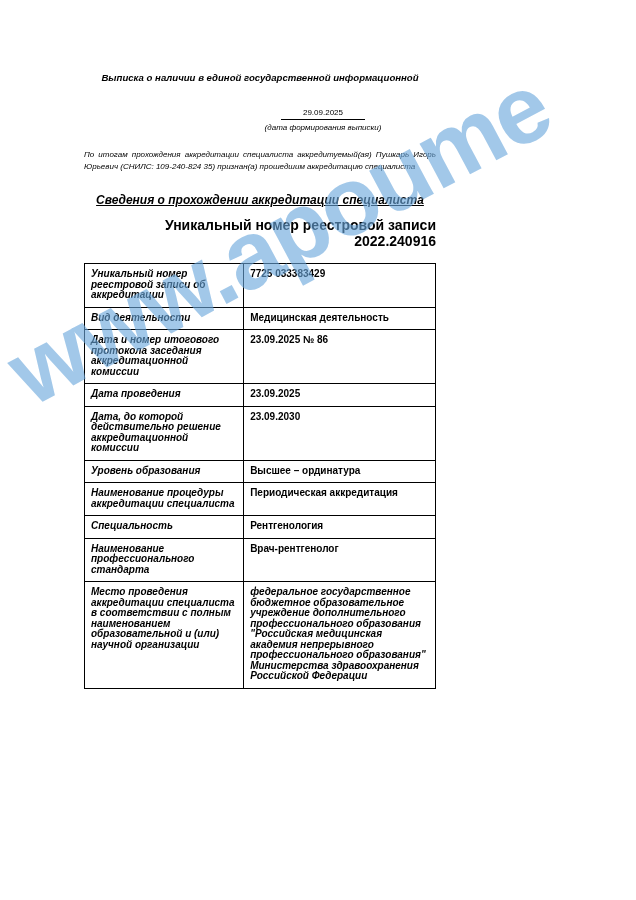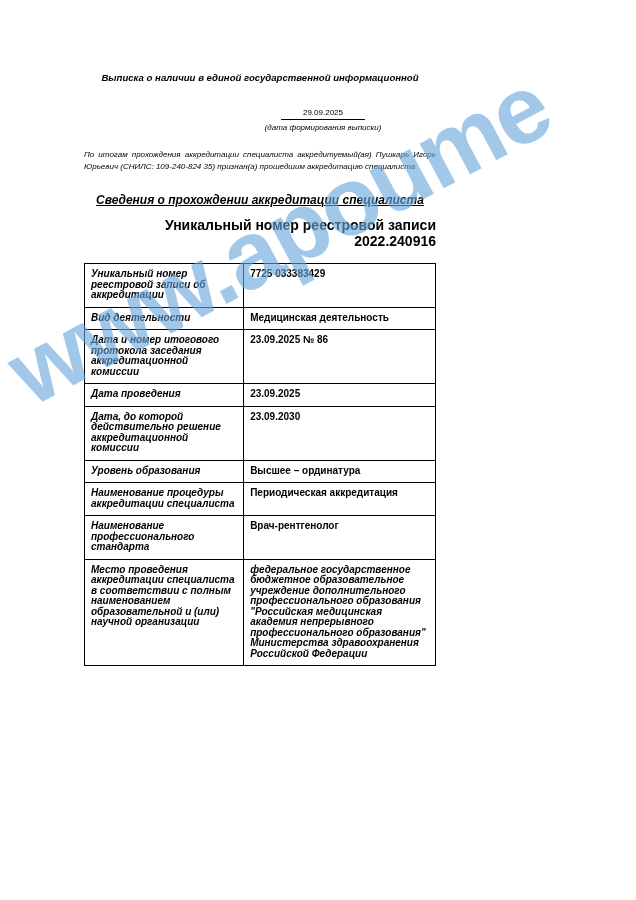--- a/index.html
+++ b/index.html
@@ -192,20 +192,24 @@
         </tr>
         <tr>
           <td class="label">Уровень образования</td>
           <td class="value">Высшее – ординатура</td>
         </tr>
         <tr>
           <td class="label">Наименование процедуры аккредитации специалиста</td>
           <td class="value">Периодическая аккредитация</td>
         </tr>
         <tr>
+          <td class="label">Специальность</td>
+          <td class="value">Рентгенология</td>
+        </tr>
+        <tr>
           <td class="label">Наименование профессионального стандарта</td>
           <td class="value">Врач-рентгенолог</td>
         </tr>
         <tr>
           <td class="label">Место проведения аккредитации специалиста в соответствии с полным наименованием образовательной и (или) научной организации</td>
           <td class="value italic-val">федеральное государственное бюджетное образовательное учреждение дополнительного профессионального образования "Российская медицинская академия непрерывного профессионального образования" Министерства здравоохранения Российской Федерации</td>
         </tr>
       </tbody>
     </table>
 

